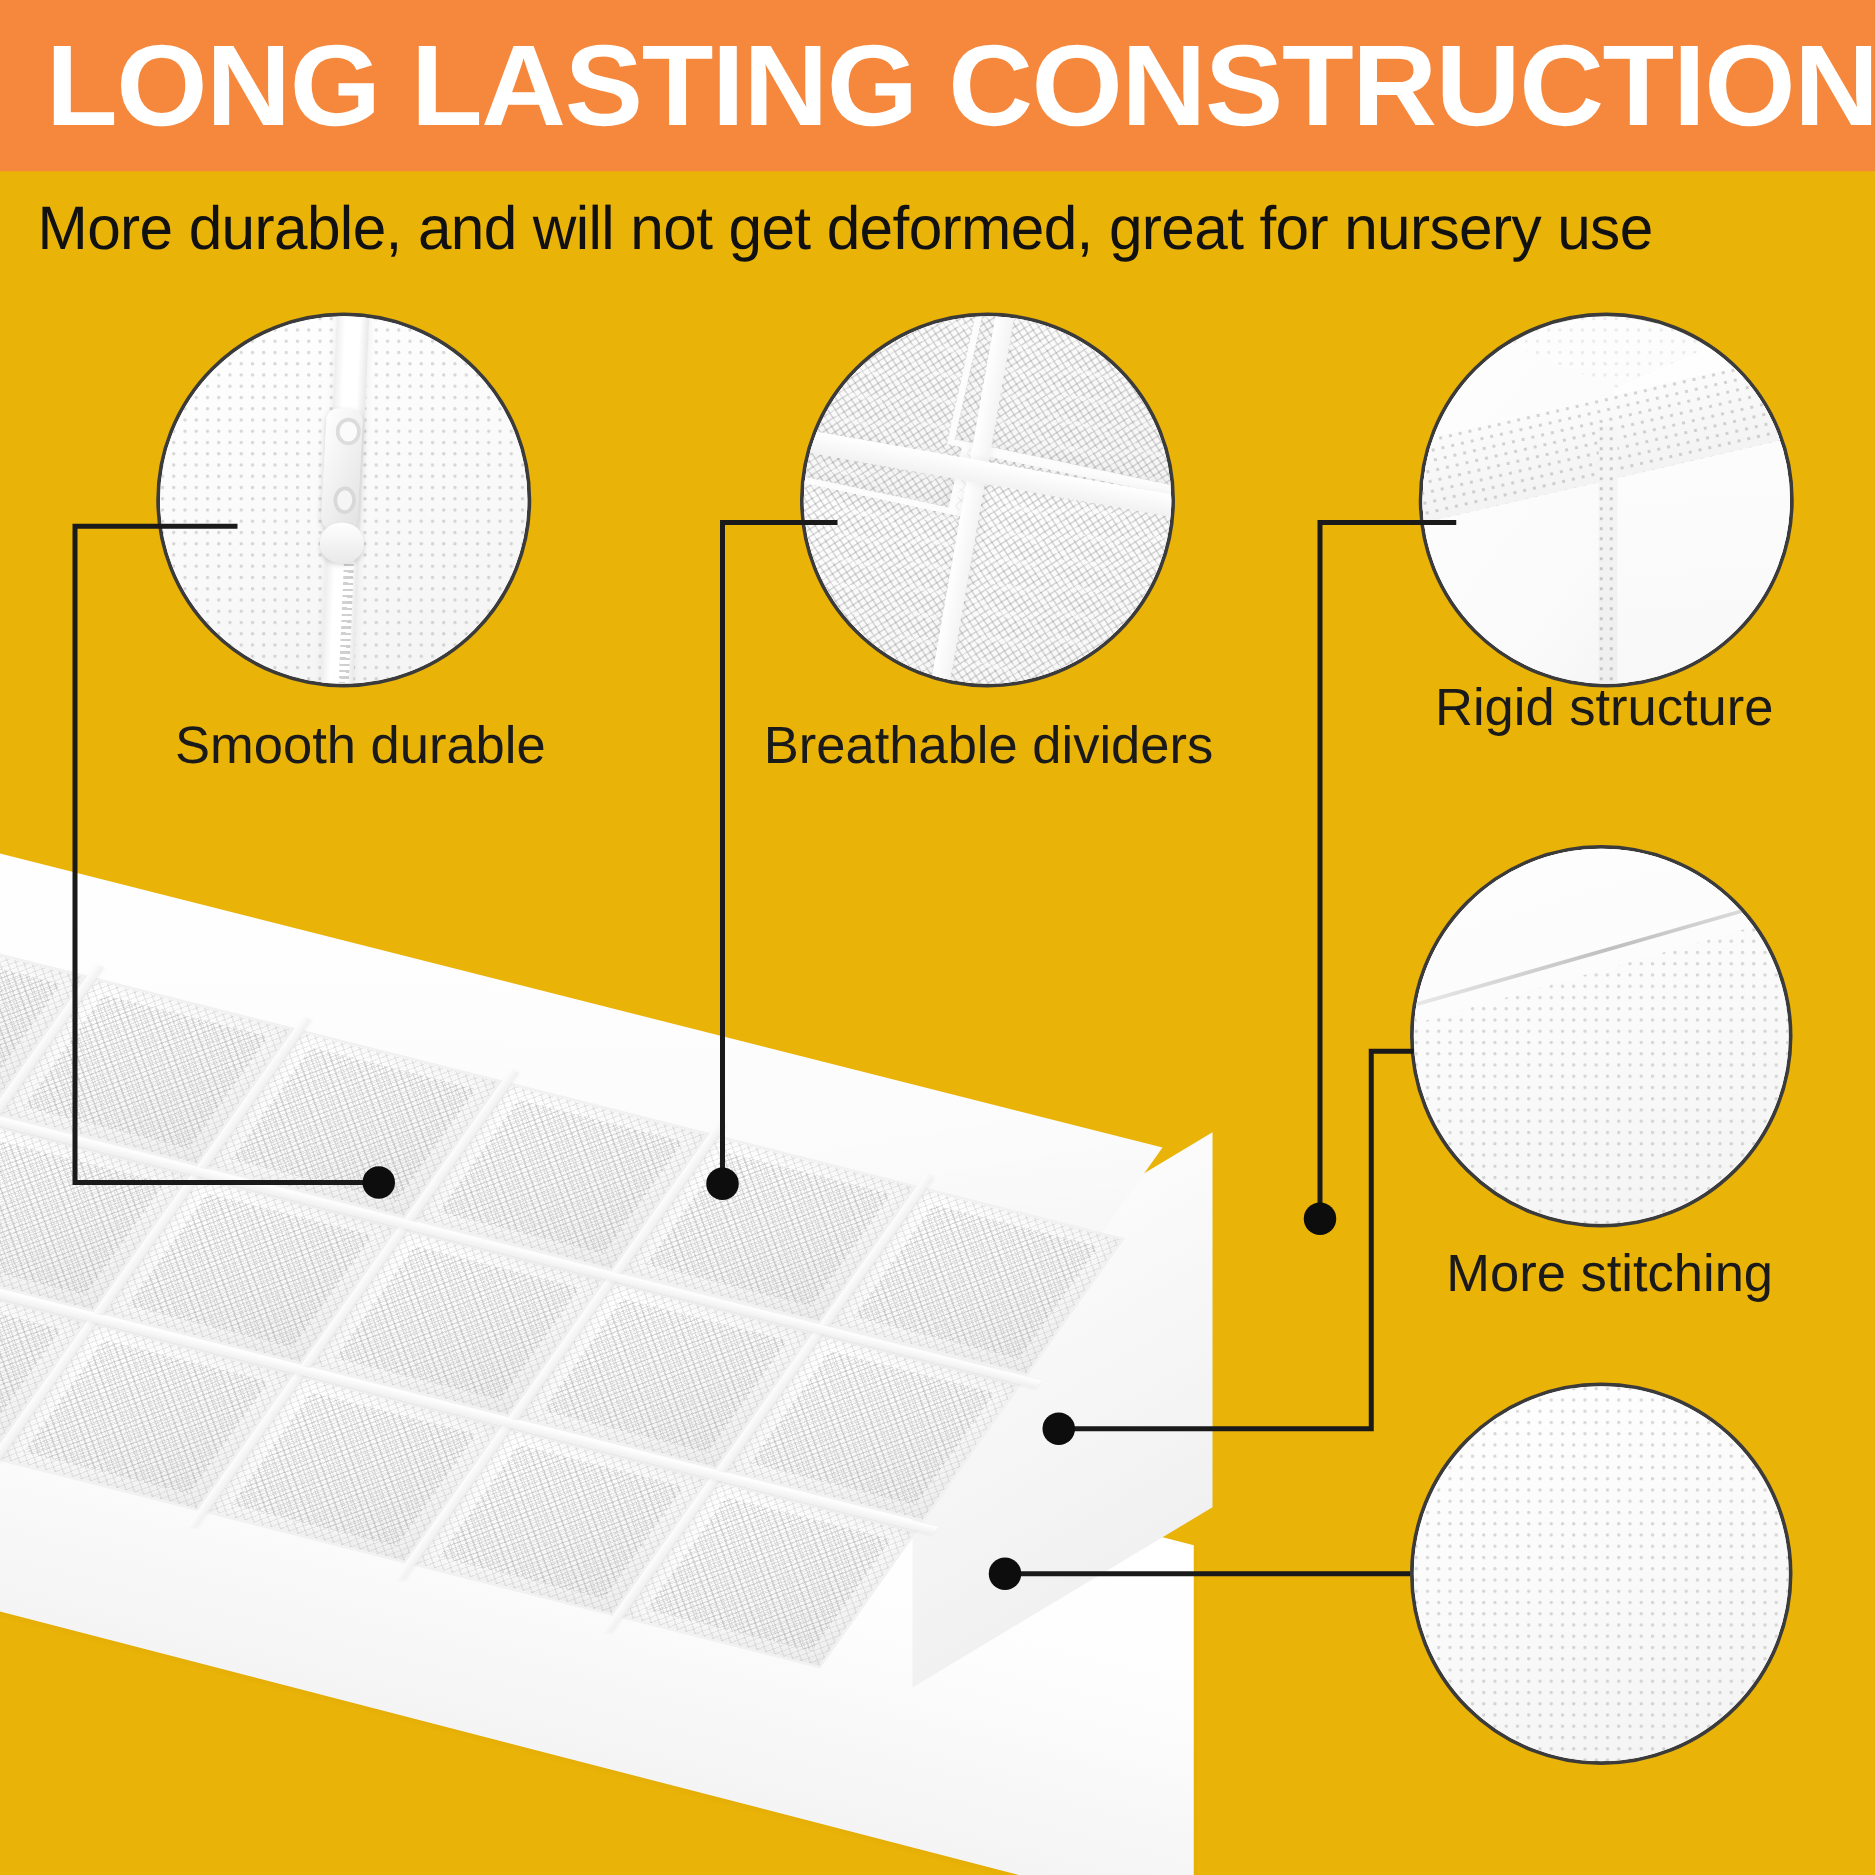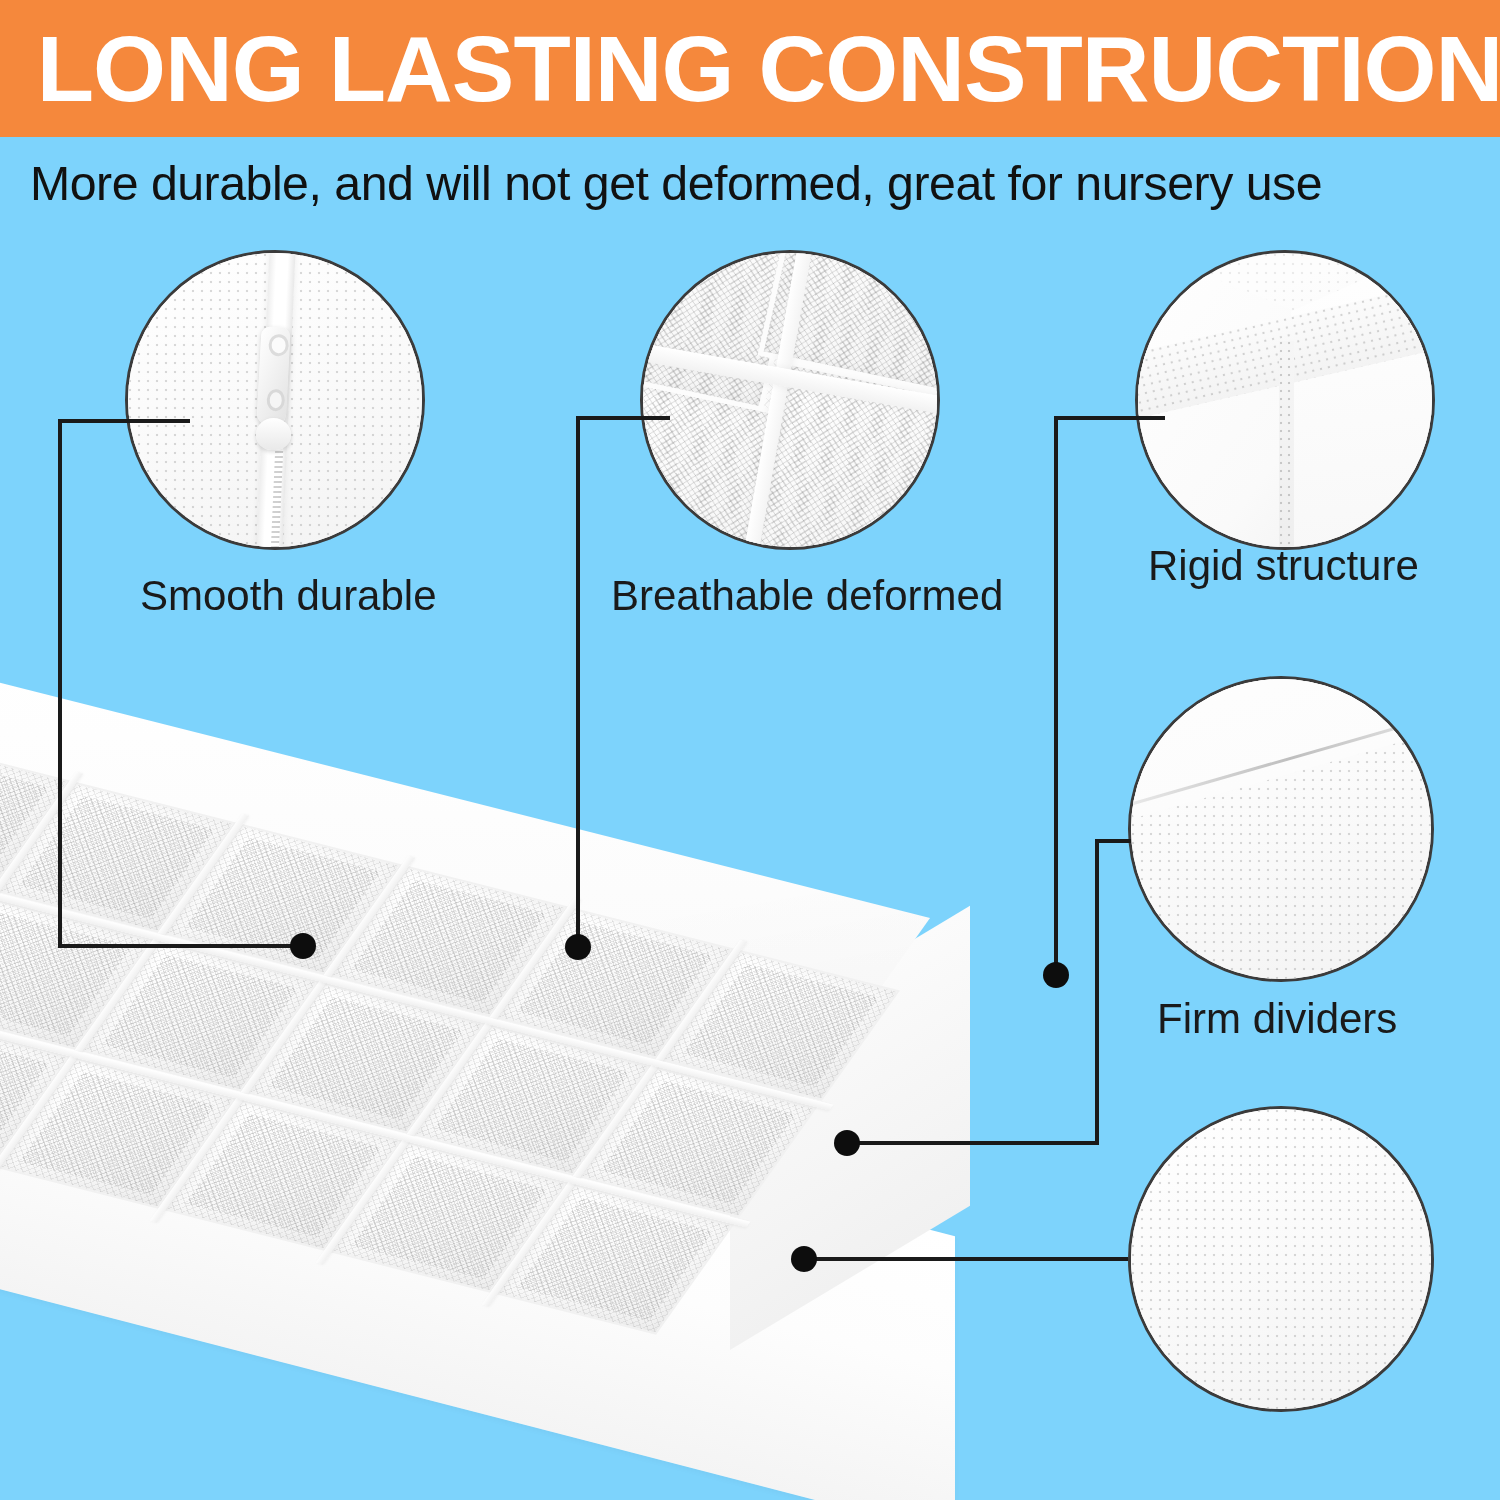--- a/index.html
+++ b/index.html
@@ -256,21 +256,21 @@
     letter-spacing:0px;
     white-space:nowrap;
   }
 
   
   .lines{position:absolute;left:0;top:0;width:1500px;height:1500px;pointer-events:none;}
 </style>
 </head>
 <body>
 
-<div class="page" style="background: #7dd3fc;">
+<div class="page" style="background: #eab308;">
 
   <div class="banner" style="background: rgb(245, 136, 60);">
     <div class="banner-title">LONG LASTING CONSTRUCTION</div>
   </div>
 
   <div class="subtitle">More durable, and will not get deformed, great for nursery use</div>
 
   <div class="photo">
     <div class="box-wrap">
       <div class="box-front"></div>
@@ -393,20 +393,20 @@
 
     <polyline points="1131,841 1097,841 1097,1143 858,1143" fill="none" stroke="#1a1a1a" stroke-width="4"></polyline>
     <circle cx="847" cy="1143" r="13" fill="#0d0d0d"></circle>
 
     <polyline points="1128,1259 815,1259" fill="none" stroke="#1a1a1a" stroke-width="4"></polyline>
     <circle cx="804" cy="1259" r="13" fill="#0d0d0d"></circle>
   </svg>
 
   <div class="label" style="left:140px;top:572px;">Smooth durable</div>
 
-  <div class="label" style="left:611px;top:572px;">Breathable deformed</div>
+  <div class="label" style="left:611px;top:572px;">Breathable dividers</div>
 
   <div class="label" style="left:1148px;top:542px;">Rigid structure</div>
 
-  <div class="label" style="left:1157px;top:995px;">Firm dividers</div>
+  <div class="label" style="left:1157px;top:995px;">More stitching</div>
 
 
 </div>
 
 </body></html>

